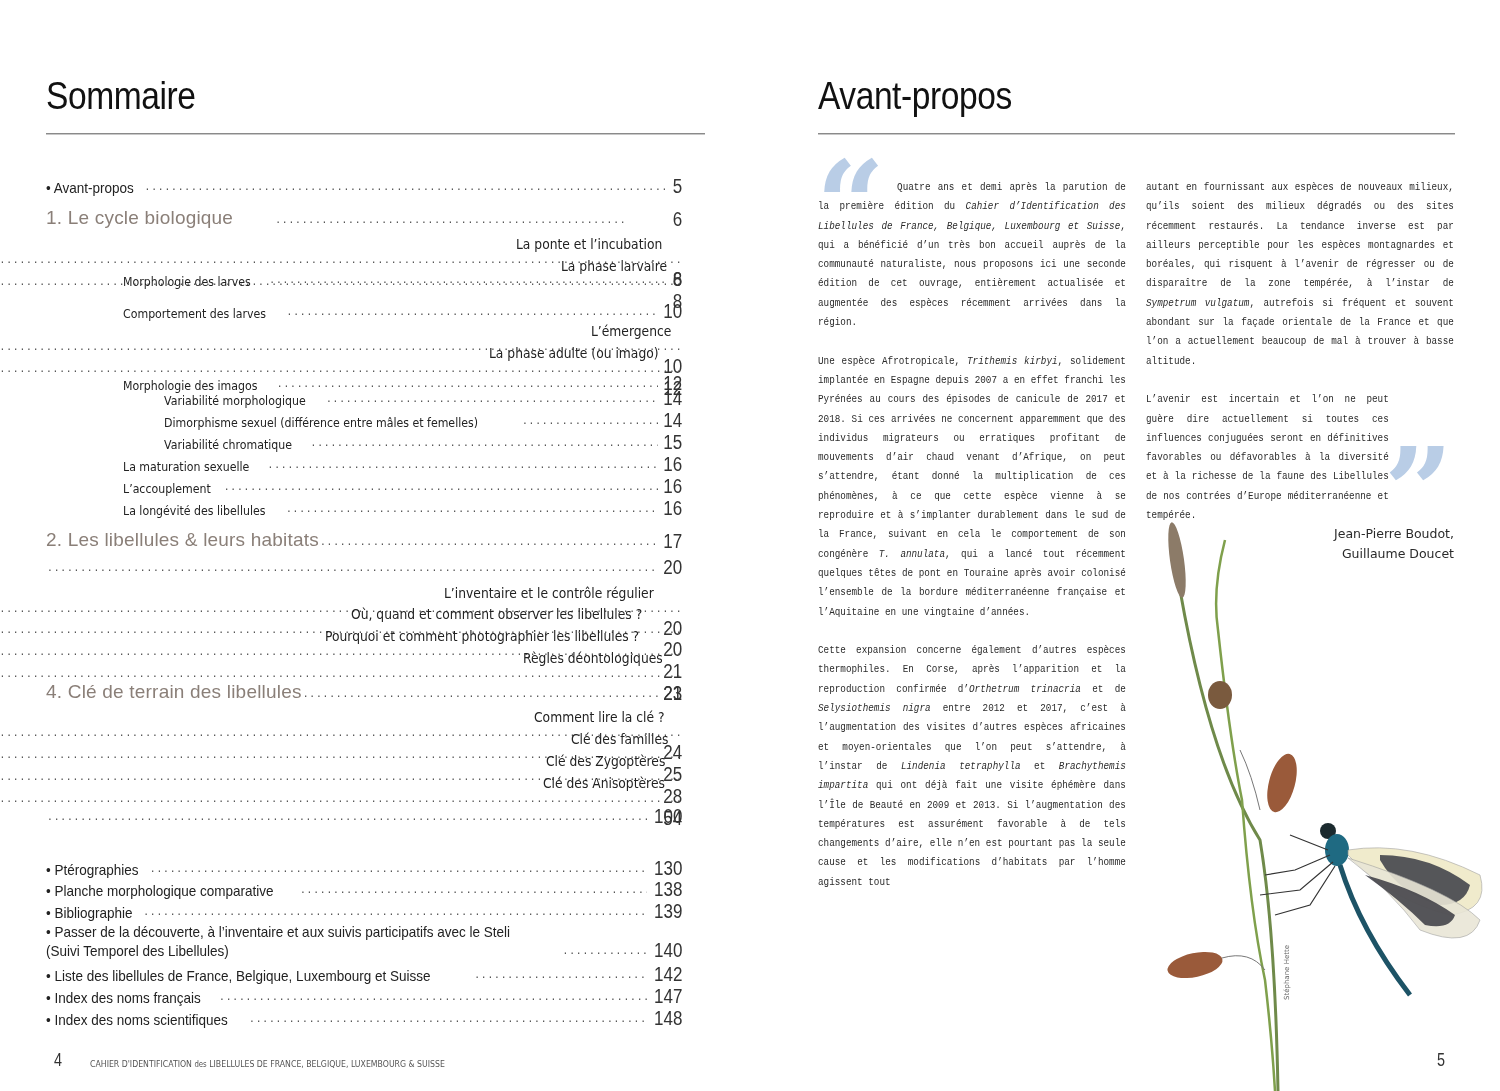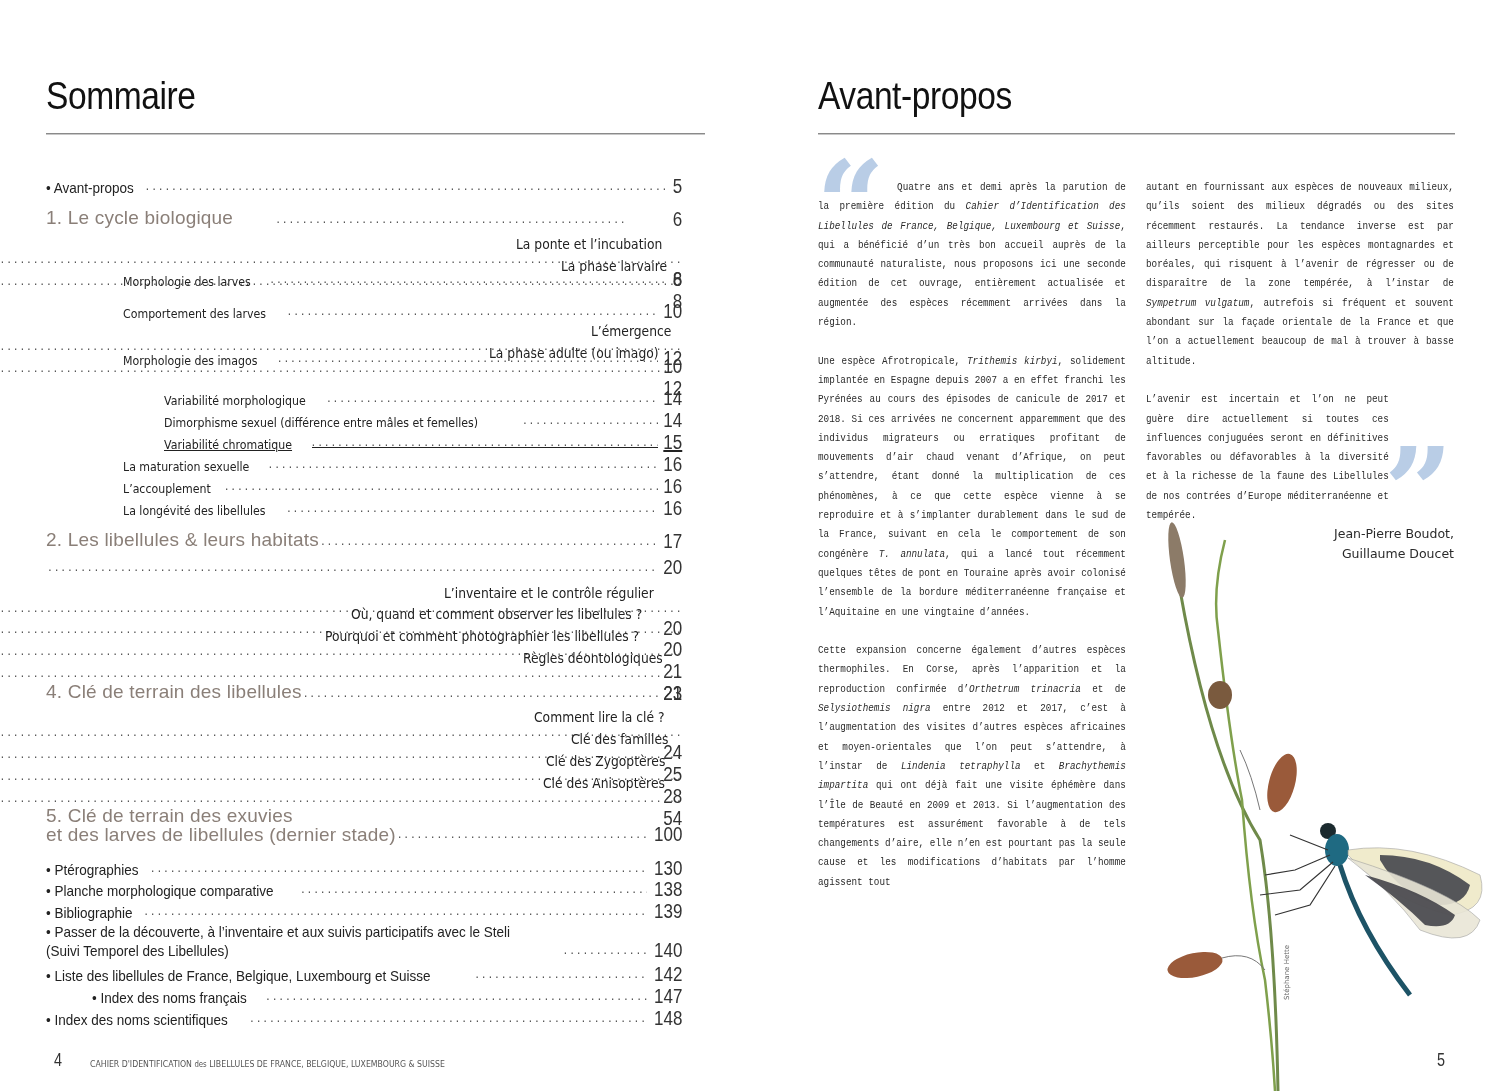--- a/index.html
+++ b/index.html
@@ -104,36 +104,36 @@
       <div class="toc-row lvl-1" style="top: 153px;">
         <span class="label">L’émergence</span>
         <span class="leader"></span>
         <span class="page-num">10</span>
       </div>
       <div class="toc-row lvl-1" style="top: 175px;">
         <span class="label">La phase adulte (ou imago)</span>
         <span class="leader"></span>
         <span class="page-num">12</span>
       </div>
-      <div class="toc-row lvl-2" style="top: 178px;">
+      <div class="toc-row lvl-2" style="top: 203px;">
         <span class="label">Morphologie des imagos</span>
         <span class="leader"></span>
         <span class="page-num">12</span>
       </div>
       <div class="toc-row lvl-3" style="top: 218px;">
         <span class="label">Variabilité morphologique</span>
         <span class="leader"></span>
         <span class="page-num">14</span>
       </div>
       <div class="toc-row lvl-3" style="top: 240px;">
         <span class="label">Dimorphisme sexuel (différence entre mâles et femelles)</span>
         <span class="leader"></span>
         <span class="page-num">14</span>
       </div>
-      <div class="toc-row lvl-3" style="top: 262px; text-decoration: underline;">
+      <div class="toc-row lvl-3" style="top: 262px;">
         <span class="label">Variabilité chromatique</span>
         <span class="leader"></span>
         <span class="page-num">15</span>
       </div>
       <div class="toc-row lvl-2" style="top: 284px;">
         <span class="label">La maturation sexuelle</span>
         <span class="leader"></span>
         <span class="page-num">16</span>
       </div>
       <div class="toc-row lvl-2" style="top: 306px;">
@@ -194,22 +194,20 @@
         <span class="label">Clé des Zygoptères</span>
         <span class="leader"></span>
         <span class="page-num">28</span>
       </div>
       <div class="toc-row lvl-1" style="top: 605px;">
         <span class="label">Clé des Anisoptères</span>
         <span class="leader"></span>
         <span class="page-num">54</span>
       </div>
       <div class="toc-row lvl-chapter two-line" style="top: 636px;">
-        <span class="label">5. Clé de terrain des exuvies
-    et des larves de libellules (dernier stade)</span>
         <span class="leader"></span>
         <span class="page-num">100</span>
       </div>
       <div class="toc-row lvl-bullet" style="top: 688px;">
         <span class="label">• Ptérographies</span>
         <span class="leader"></span>
         <span class="page-num">130</span>
       </div>
       <div class="toc-row lvl-bullet" style="top: 709px;">
         <span class="label">• Planche morphologique comparative</span>
@@ -225,21 +223,21 @@
         <span class="label">• Passer de la découverte, à l’inventaire et aux suivis participatifs avec le Steli
    (Suivi Temporel des Libellules)</span>
         <span class="leader"></span>
         <span class="page-num">140</span>
       </div>
       <div class="toc-row lvl-bullet" style="top: 794px;">
         <span class="label">• Liste des libellules de France, Belgique, Luxembourg et Suisse</span>
         <span class="leader"></span>
         <span class="page-num">142</span>
       </div>
-      <div class="toc-row lvl-bullet" style="top: 816px; margin-left: 46px;">
+      <div class="toc-row lvl-bullet" style="top: 816px;">
         <span class="label">• Index des noms français</span>
         <span class="leader"></span>
         <span class="page-num">147</span>
       </div>
       <div class="toc-row lvl-bullet" style="top: 838px;">
         <span class="label">• Index des noms scientifiques</span>
         <span class="leader"></span>
         <span class="page-num">148</span>
       </div>
     </div>

